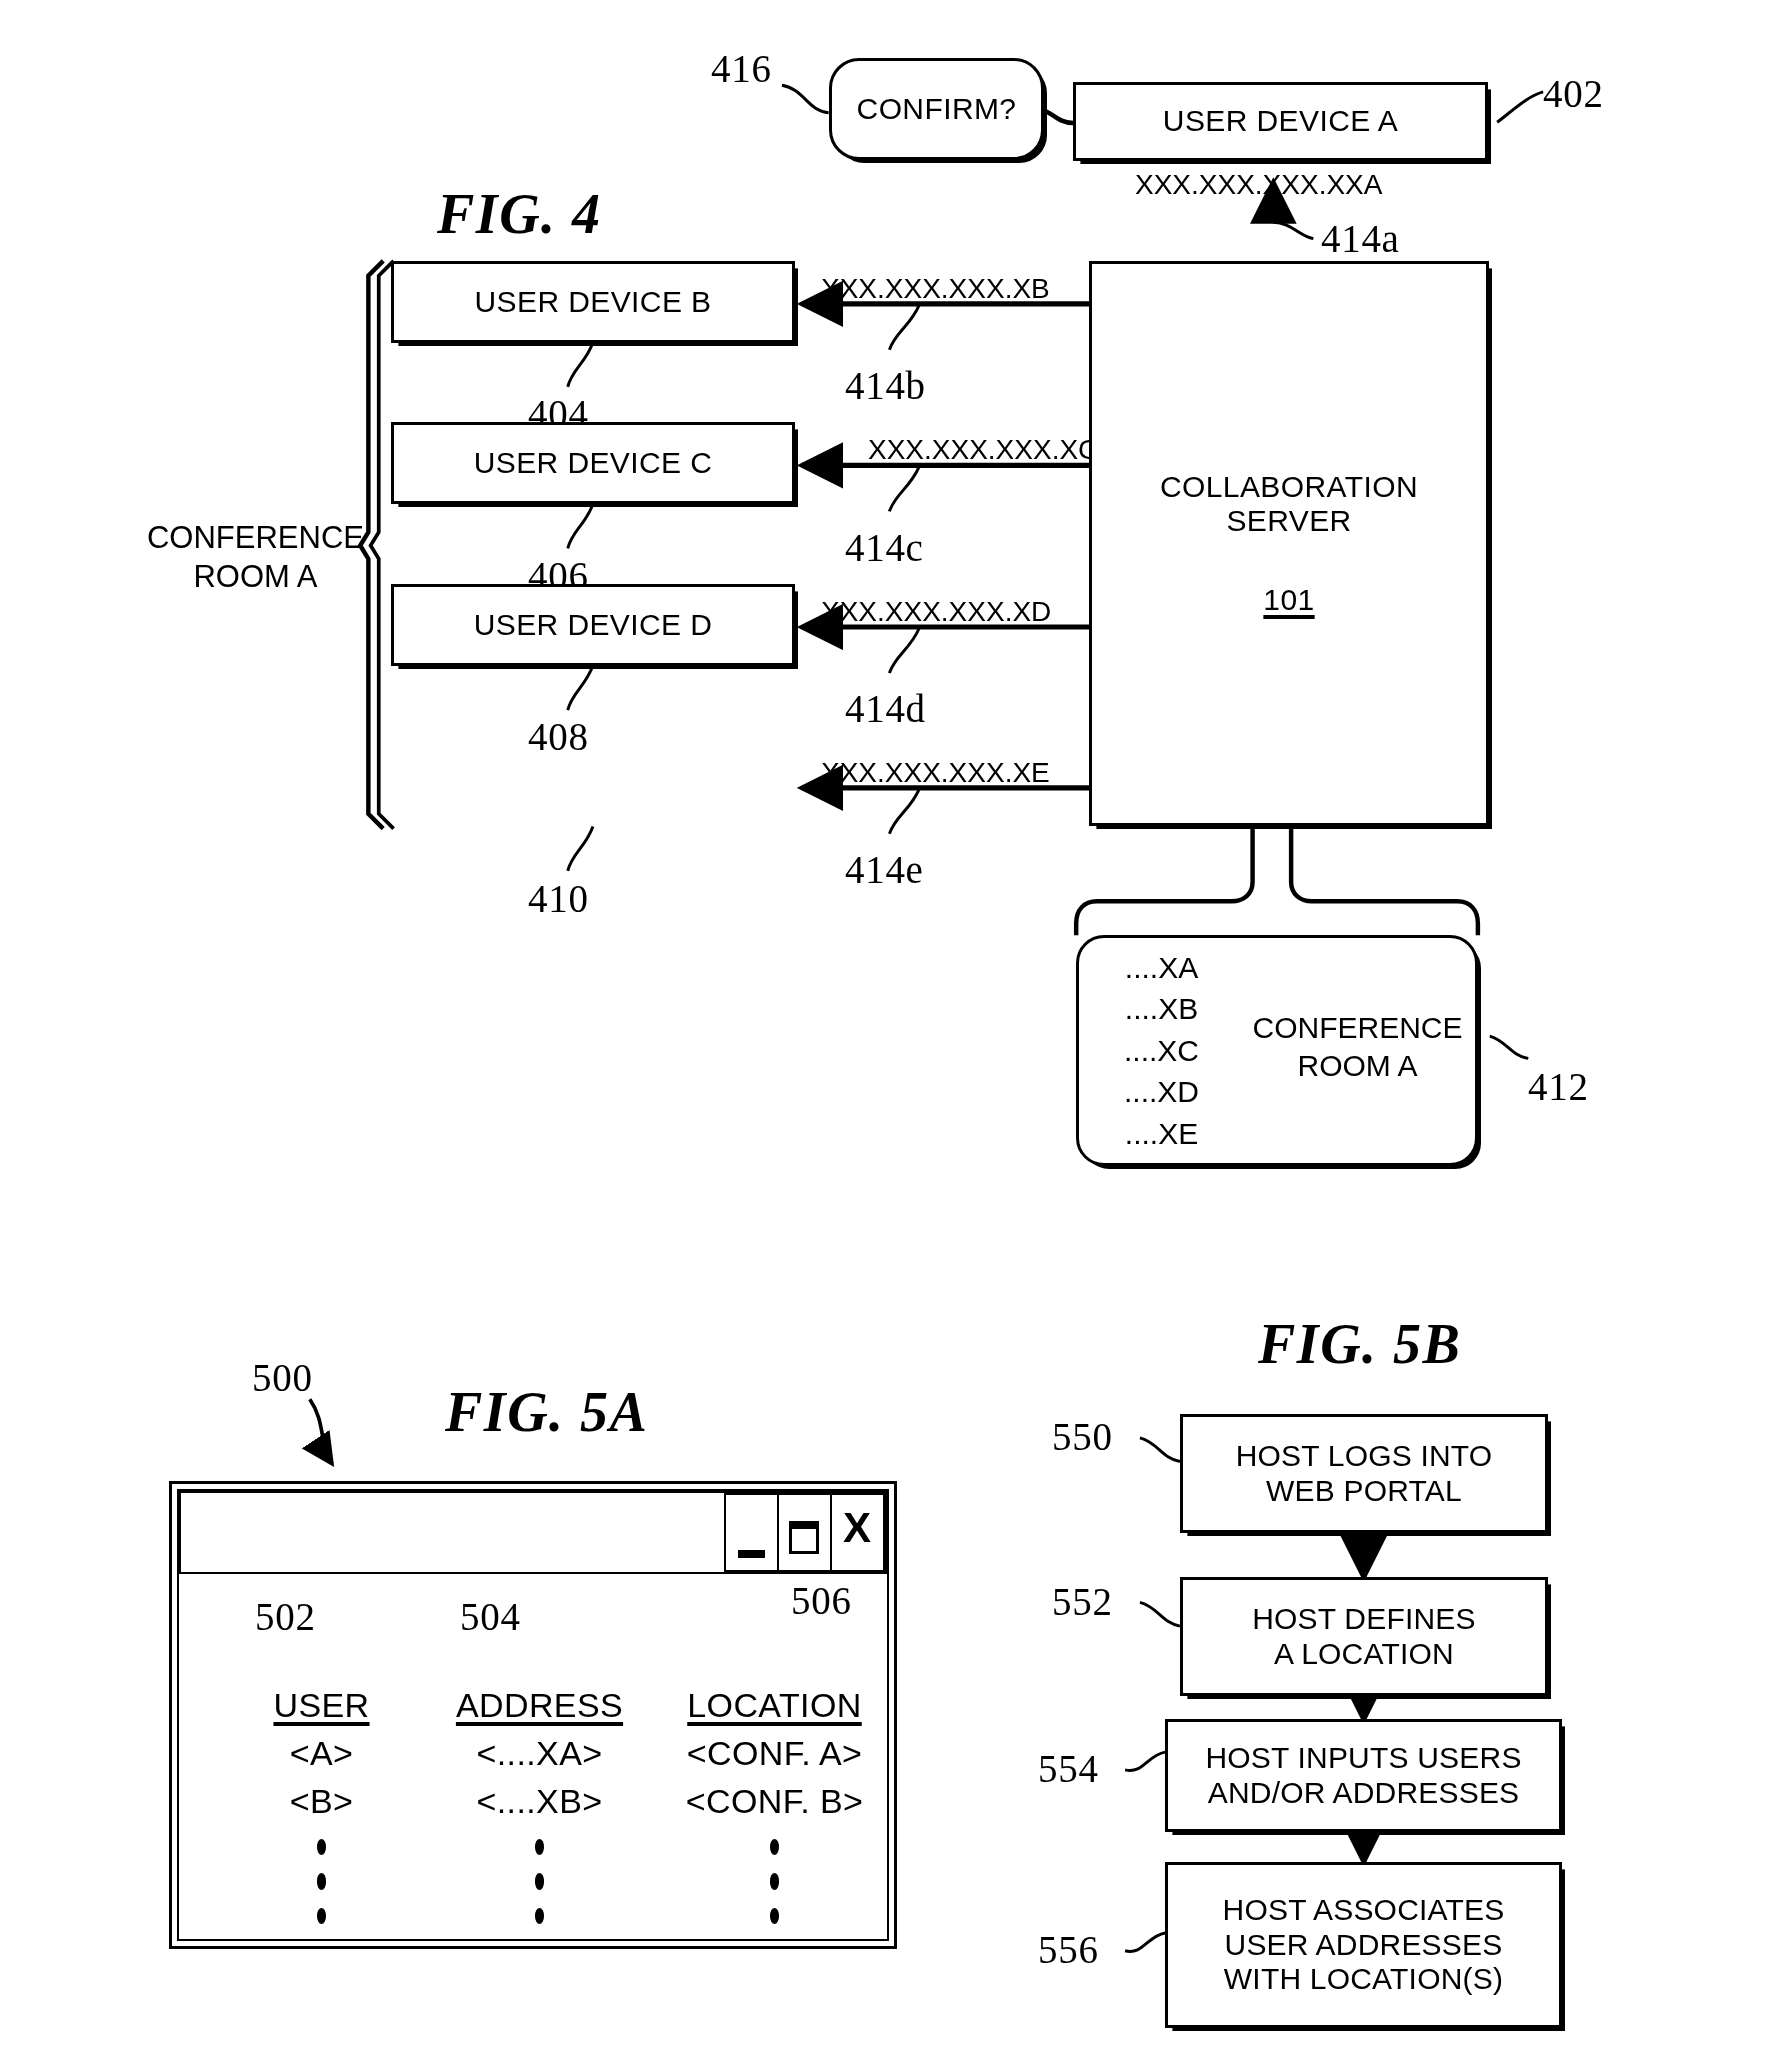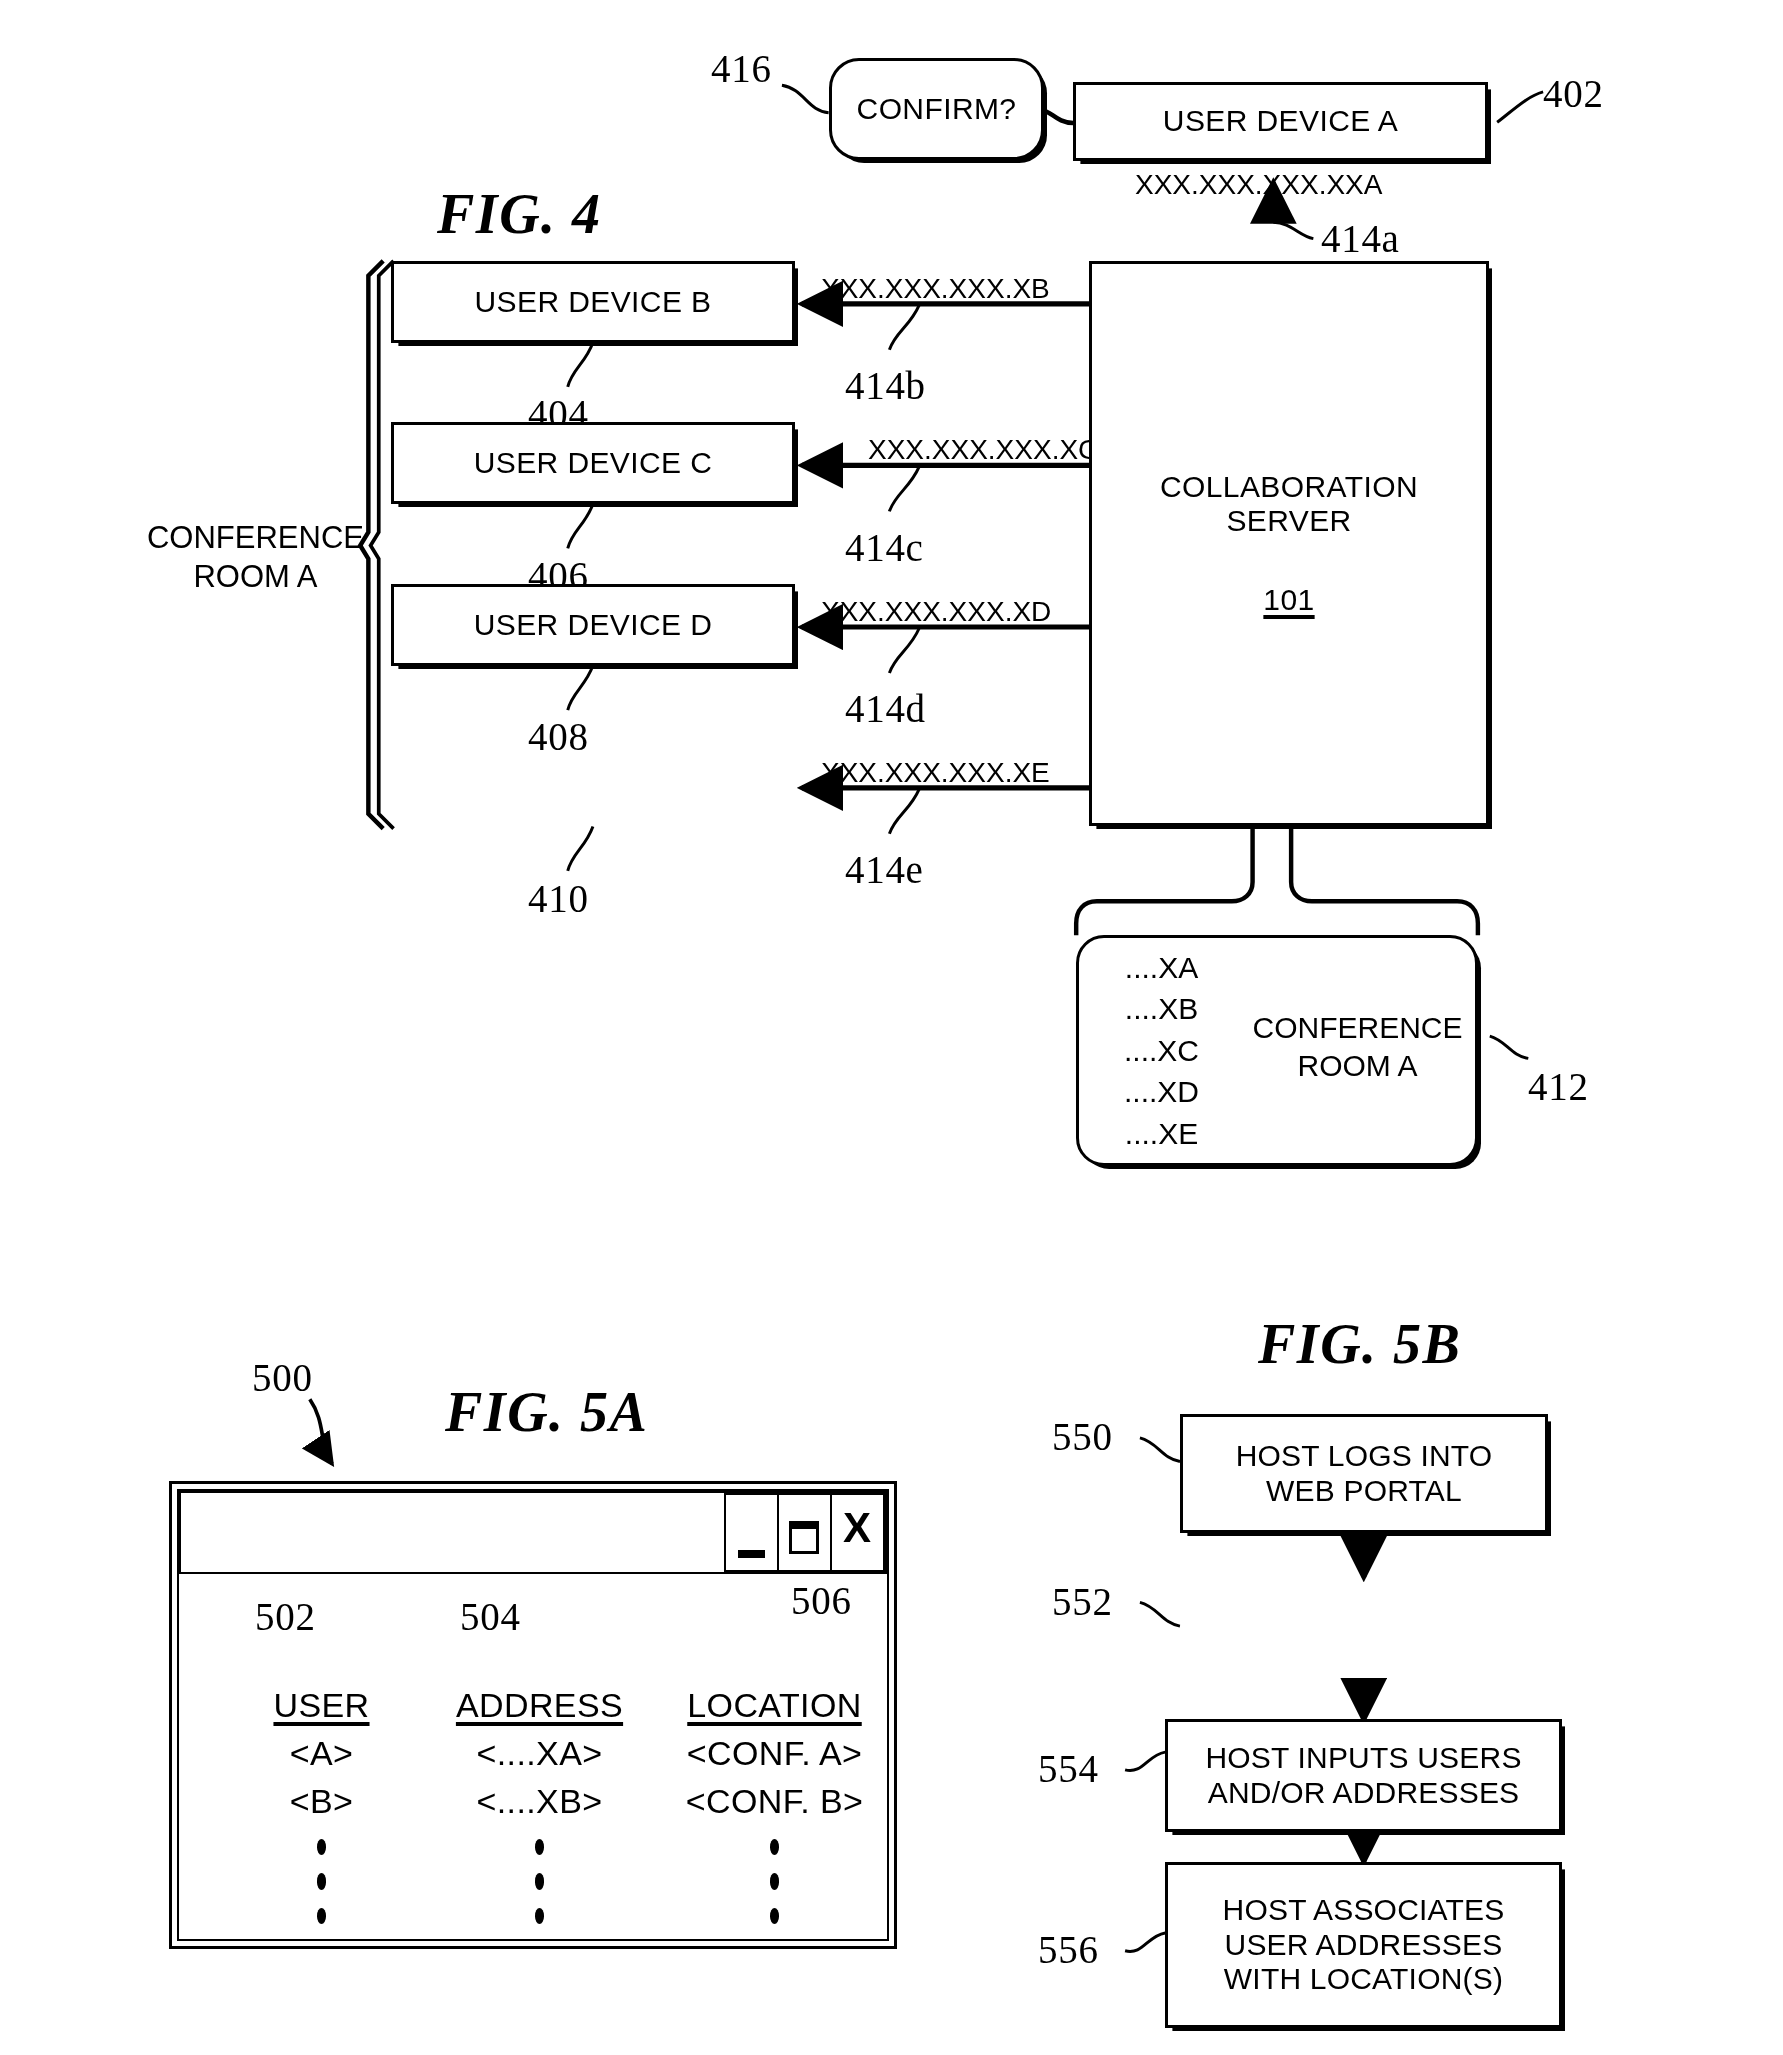--- a/index.html
+++ b/index.html
@@ -246,20 +246,24 @@
 
   <div class="figtitle" style="left:1258px;top:1312px;">FIG. 5B</div>
 
   <div class="ref" style="left:1052px;top:1414px;">550</div>
   <div class="pbox" style="left:1180px;top:1414px;width:368px;height:119px;flex-direction:column;">
     <span class="flowlbl">HOST LOGS INTO</span>
     <span class="flowlbl">WEB PORTAL</span>
   </div>
 
   <div class="ref" style="left:1052px;top:1579px;">552</div>
+  <div class="pbox" style="left:1180px;top:1577px;width:368px;height:119px;flex-direction:column;">
+    <span class="flowlbl">HOST DEFINES</span>
+    <span class="flowlbl">A LOCATION</span>
+  </div>
 
   <div class="ref" style="left:1038px;top:1746px;">554</div>
   <div class="pbox" style="left:1165px;top:1719px;width:397px;height:113px;flex-direction:column;">
     <span class="flowlbl">HOST INPUTS USERS</span>
     <span class="flowlbl">AND/OR ADDRESSES</span>
   </div>
 
   <div class="ref" style="left:1038px;top:1927px;">556</div>
   <div class="pbox" style="left:1165px;top:1862px;width:397px;height:166px;flex-direction:column;">
     <span class="flowlbl">HOST ASSOCIATES</span>

